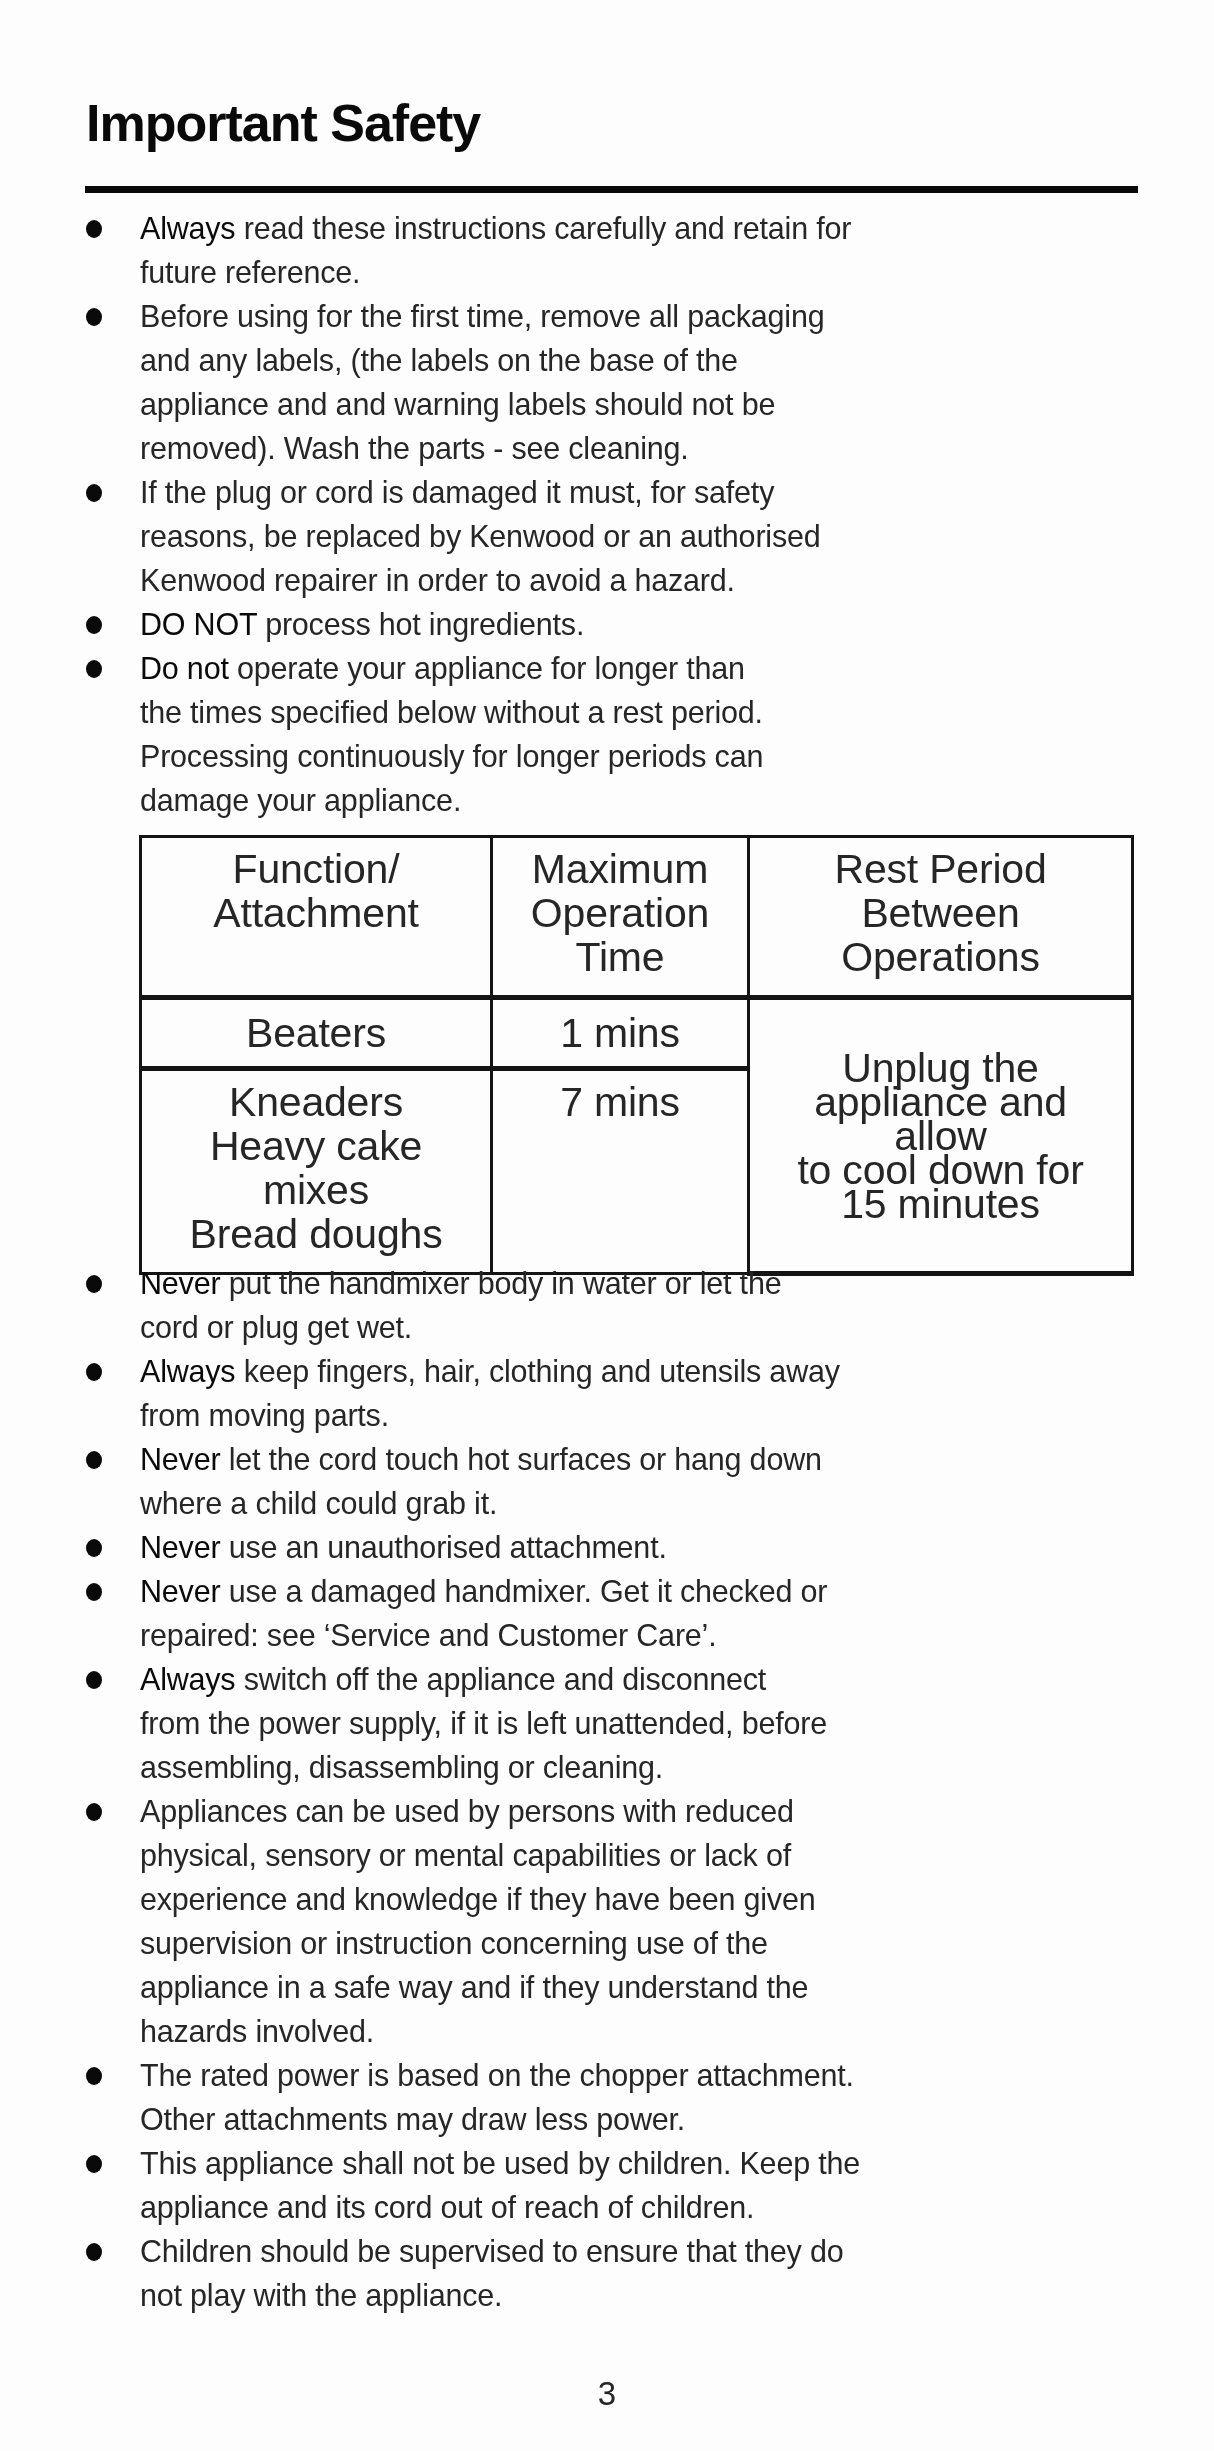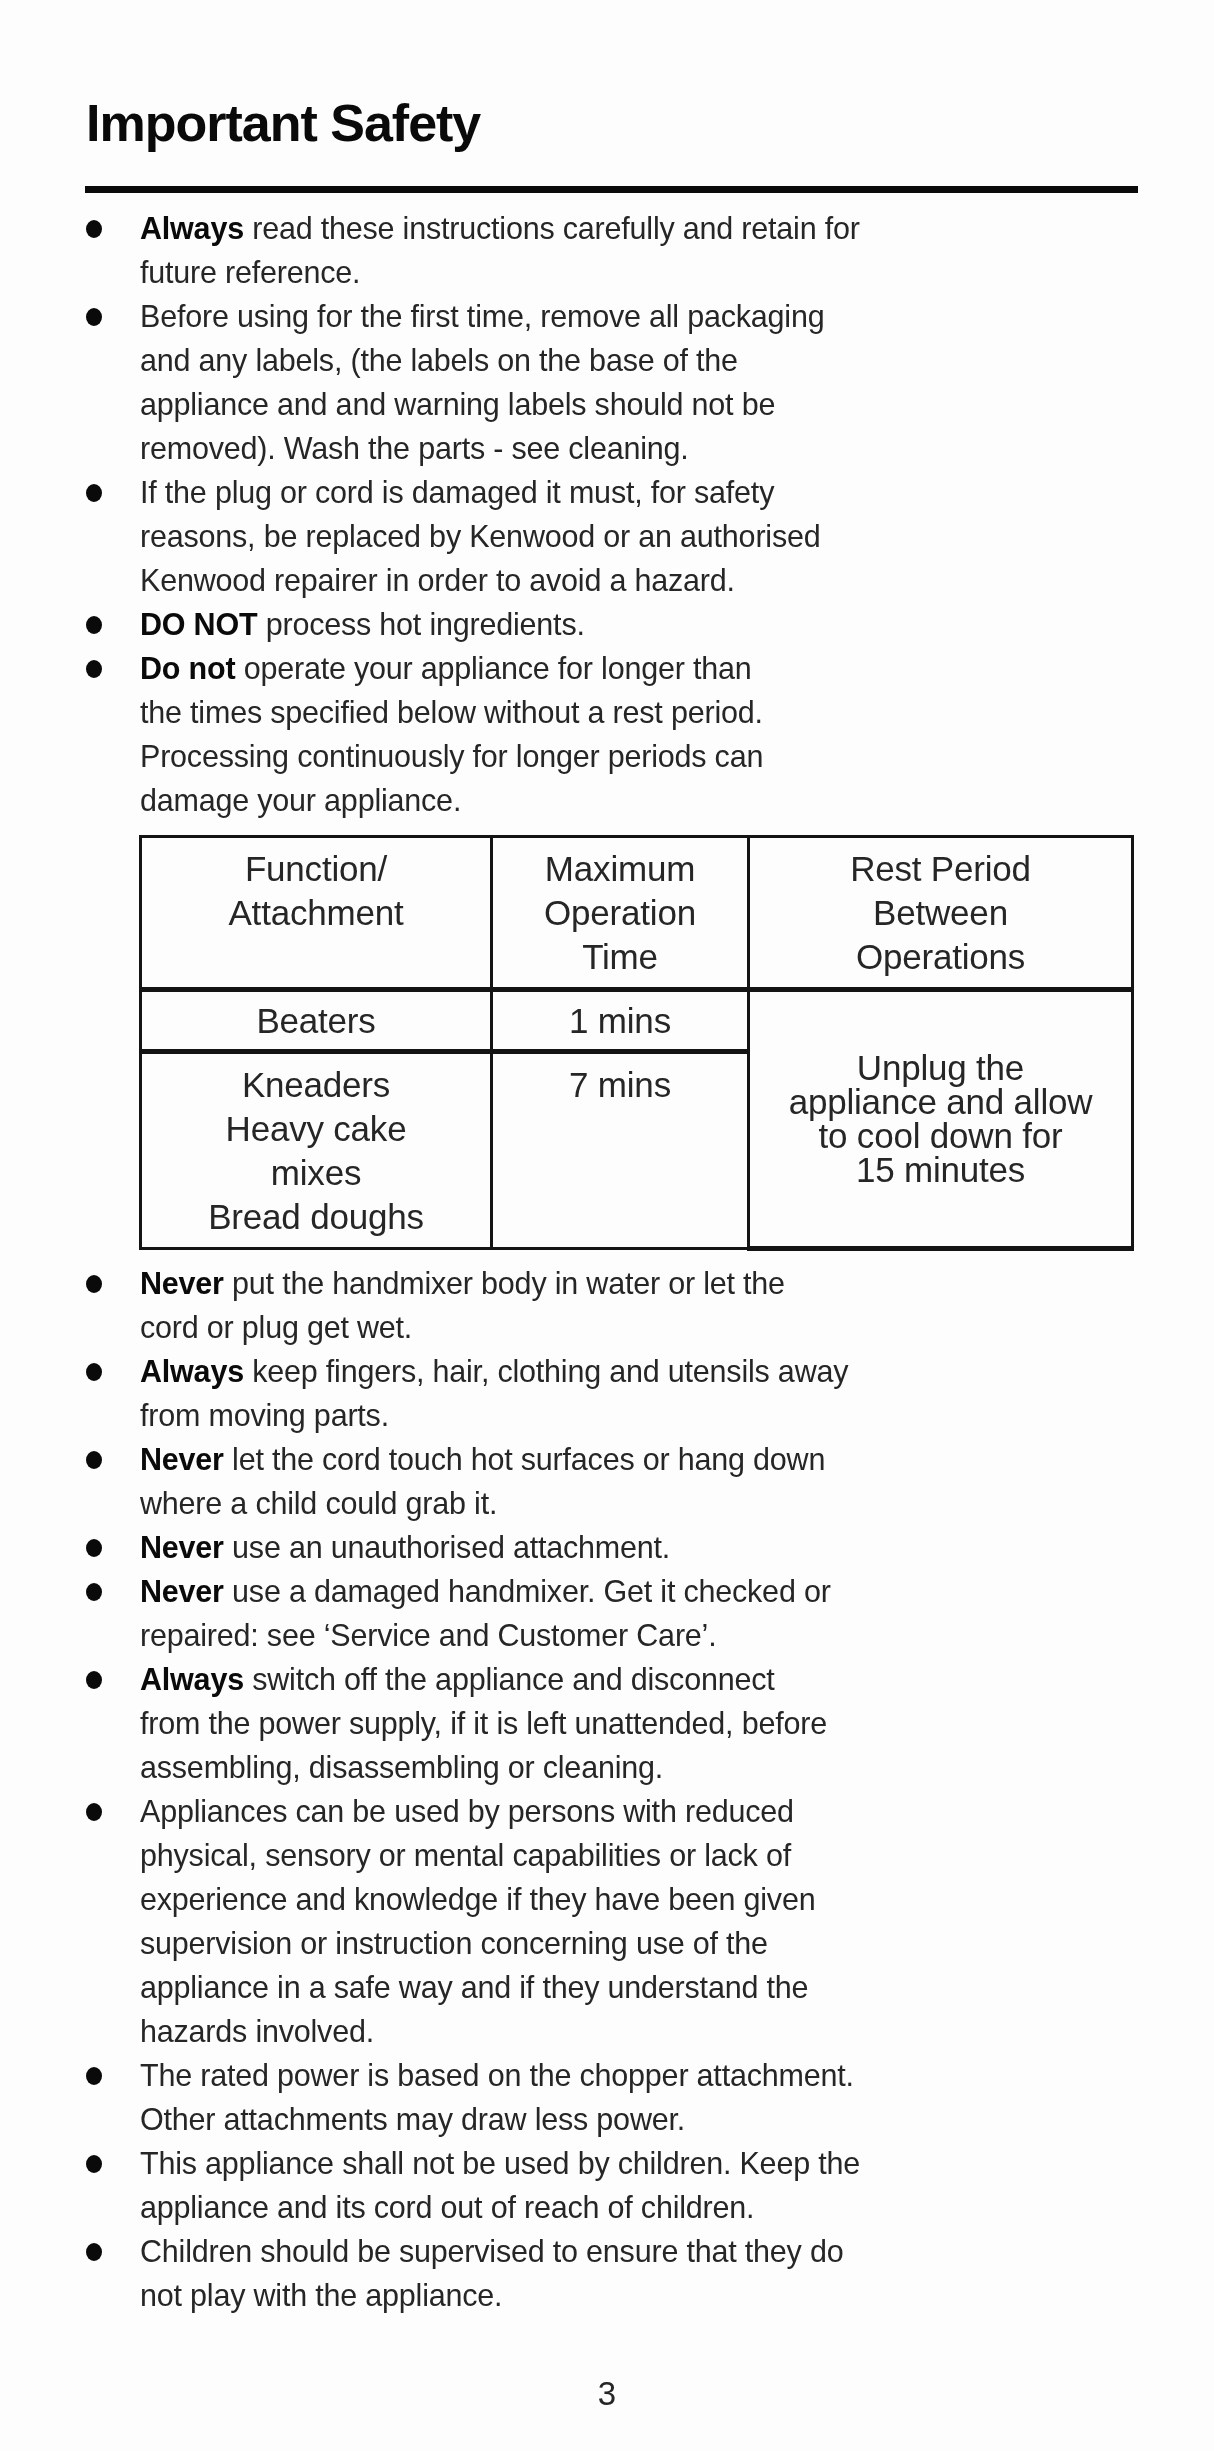--- a/index.html
+++ b/index.html
@@ -56,40 +56,40 @@
   }
   ul.safety-list li::before{
     content:"";
     position:absolute;
     left:1px;top:14px;
     width:16px;height:18px;
     border-radius:50%;
     background:var(--ink-strong);
   }
   ul.safety-list b{
-    font-weight:700;
+    font-weight:400;
     color:var(--ink-strong);
   }
   table.limits{
     position:absolute;
     left:139px;top:835px;
     width:992px;
     border-collapse:collapse;
     table-layout:fixed;
     background:var(--paper);
   }
   table.limits, table.limits th, table.limits td{
     border:3px solid var(--border);
   }
   table.limits th, table.limits td{
-    font-size:35px;
+    font-size:41px;
     font-weight:400;
     letter-spacing:-0.2px;
     text-align:center;
-    padding:8px;
+    padding:16px;
     color:var(--ink);
   }
   table.limits thead tr{height:145px;}
   table.limits thead th{
     vertical-align:top;
     padding-top:9px;
     line-height:44px;
     border-bottom-width:5px;
   }
   tr.row-beaters{height:62px;}

